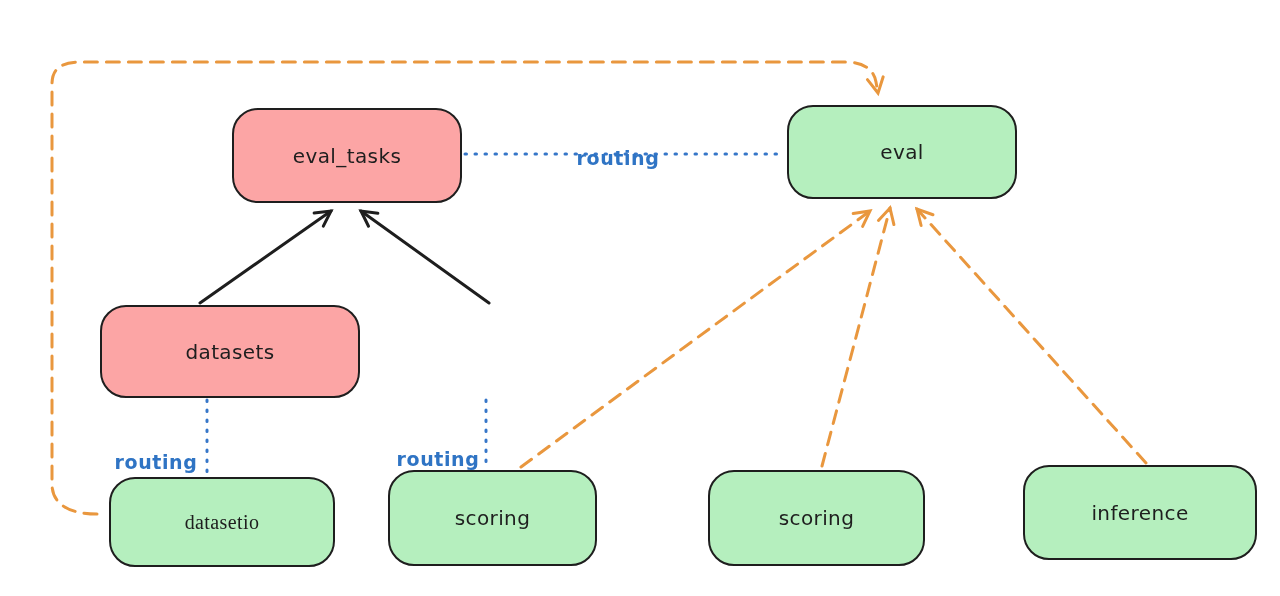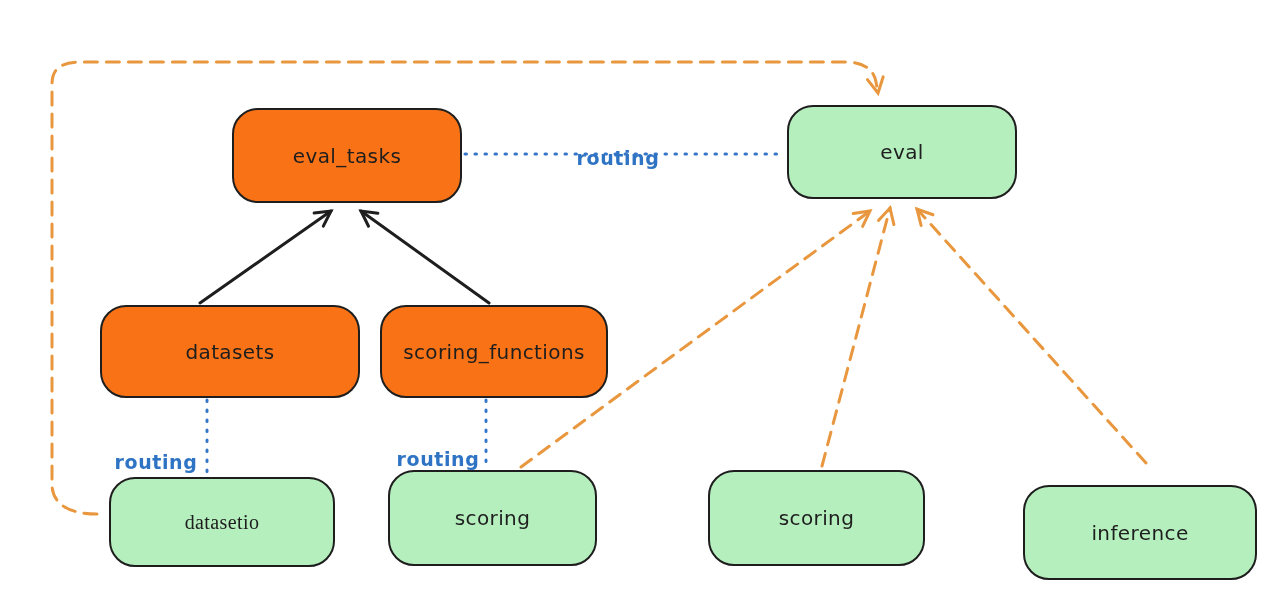--- a/index.html
+++ b/index.html
@@ -47,21 +47,21 @@
     box-sizing: border-box;
     border: 2.5px solid #1e1e1e;
     border-radius: 26px;
     display: flex;
     align-items: center;
     justify-content: center;
     font-size: 20px;
     letter-spacing: 0.4px;
     color: #1e1e1e;
   }
-  .node.blue  { background: #f97316; }
+  .node.blue  { background: #fca5a5; }
   .node.green { background: #b5efbe; }
   .routing-label {
     position: absolute;
     transform: translate(-50%, -50%);
     color: #2f74c4;
     font-size: 19px;
     font-weight: 600;
     letter-spacing: 0.6px;
     white-space: nowrap;
     margin-top: 28px;
@@ -100,37 +100,34 @@
   </div>
 
   <div class="node green" style="left:787px; top:105px; width:230px; height:94px;">
     <span>eval</span>
   </div>
 
   <div class="node blue" style="left:100px; top:305px; width:260px; height:93px;">
     <span>datasets</span>
   </div>
 
-  <div class="node blue" style="left:380px; top:305px; width:228px; height:93px;">
-    <span>scoring_functions</span>
-  </div>
 
   <div class="node green" style="left:109px; top:477px; width:226px; height:90px;font-family:Liberation Serif, serif;">
     <span>datasetio</span>
   </div>
 
   <div class="node green" style="left:388px; top:470px; width:209px; height:96px;">
     <span>scoring</span>
   </div>
 
   <div class="node green" style="left:708px; top:470px; width:217px; height:96px;">
     <span>scoring</span>
   </div>
 
-  <div class="node green" style="left:1023px; top:465px; width:234px; height:95px;margin-top:20px;">
+  <div class="node green" style="left:1023px; top:465px; width:234px; height:95px;">
     <span>inference</span>
   </div>
 
   <span class="routing-label" style="left:618px; top:130px;">routing</span>
   <span class="routing-label" style="left:156px; top:434px;">routing</span>
   <span class="routing-label" style="left:438px; top:431px;">routing</span>
 
 </div>
 
 </body></html>

